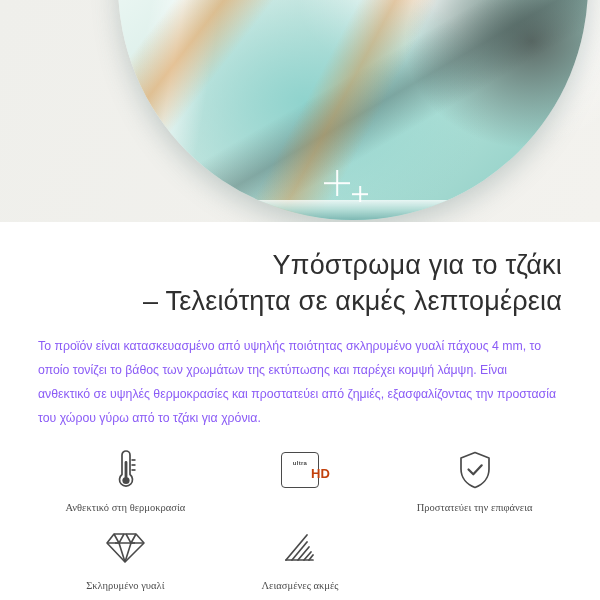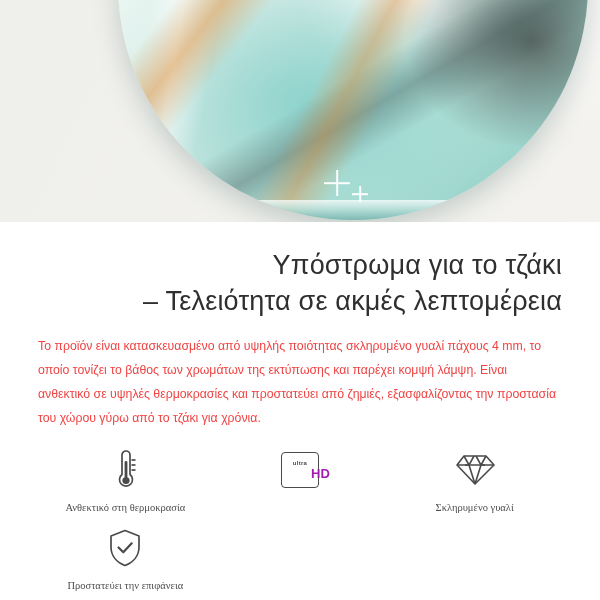--- a/index.html
+++ b/index.html
@@ -107,21 +107,21 @@
     font-weight: 400;
     margin: 0 0 16px 0;
     letter-spacing: 0.2px;
     text-align: right;
   }
   .headline .line2 { display: block; }
 
   .paragraph {
     font-size: 12.3px;
     line-height: 1.95;
-    color: #ef4444;
+    color: #8b5cf6;
     margin: 0 0 16px 0;
     max-width: 530px;
   }
 
   
   .features {
     display: grid;
     grid-template-columns: repeat(3, 1fr);
     row-gap: 10px;
     margin-top: 10px;
@@ -160,21 +160,21 @@
   }
   .hd-badge .ultra {
     font-size: 6px;
     letter-spacing: 0.3px;
     color: #4a4a4a;
     font-weight: bold;
   }
   .hd-badge .hd {
     font-size: 13px;
     font-weight: bold;
-    color: #a21caf;
+    color: #c2410c;
     margin-top: 1px;
     margin-left: 41px;
   }
 </style>
 </head>
 <body>
 
 <div class="page">
 
   <div class="hero">
@@ -213,39 +213,52 @@
         <div class="feature-icon">
           <div class="hd-badge">
             <span class="ultra">ultra</span>
             <span class="hd">HD</span>
           </div>
         </div>
       </div>
 
       <div class="feature">
         <div class="feature-icon">
+          <svg width="36" height="42" viewBox="0 0 36 42" fill="none" stroke="#4a4a4a" stroke-width="1.7">
+            <path d="M18 3.5 32 9v11c0 9-6 15.5-14 18.5C10 35.5 4 29 4 20V9L18 3.5z" stroke-linejoin="round"></path>
+            <path d="M11.5 20.5l4.8 4.8 8.4-9" stroke-width="2.2" stroke-linecap="round" stroke-linejoin="round"></path>
+          </svg>
+        </div>
+        <div class="feature-label">Προστατεύει την επιφάνεια</div>
+      </div>
+
+      <div class="feature">
+        <div class="feature-icon">
           <svg width="42" height="38" viewBox="0 0 42 38" fill="none" stroke="#4a4a4a" stroke-width="1.6">
             <path d="M10 5h22l8 9-19 19L3 14l7-9z" stroke-linejoin="round"></path>
             <path d="M3 14h37"></path>
             <path d="M10 5l5 9-4 0"></path>
             <path d="M21 33l-6-19 5-9"></path>
             <path d="M21 33l6-19-5-9"></path>
             <path d="M32 5l-5 9 4 0"></path>
           </svg>
         </div>
         <div class="feature-label">Σκληρυμένο γυαλί</div>
       </div>
 
       <div class="feature">
         <div class="feature-icon">
-          <svg width="36" height="42" viewBox="0 0 36 42" fill="none" stroke="#4a4a4a" stroke-width="1.7">
-            <path d="M18 3.5 32 9v11c0 9-6 15.5-14 18.5C10 35.5 4 29 4 20V9L18 3.5z" stroke-linejoin="round"></path>
-            <path d="M11.5 20.5l4.8 4.8 8.4-9" stroke-width="2.2" stroke-linecap="round" stroke-linejoin="round"></path>
-          </svg>
-        </div>
-        <div class="feature-label">Προστατεύει την επιφάνεια</div>
-      </div>
-
+          <svg width="40" height="38" viewBox="0 0 40 38" fill="none" stroke="#4a4a4a" stroke-width="1.7">
+            <path d="M6 31 L27 6" stroke-linecap="round"></path>
+            <path d="M6 31 L33 31" stroke-linecap="round"></path>
+            <path d="M12 31 L27 13" stroke-linecap="round"></path>
+            <path d="M18 31 L29 18" stroke-linecap="round"></path>
+            <path d="M24 31 L31 23" stroke-linecap="round"></path>
+            <path d="M29 31 L33 26" stroke-linecap="round"></path>
+          </svg>
+        </div>
+        <div class="feature-label">Λειασμένες ακμές</div>
+      </div>
 
 
     </div>
   </div>
 </div>
 
 </body></html>

